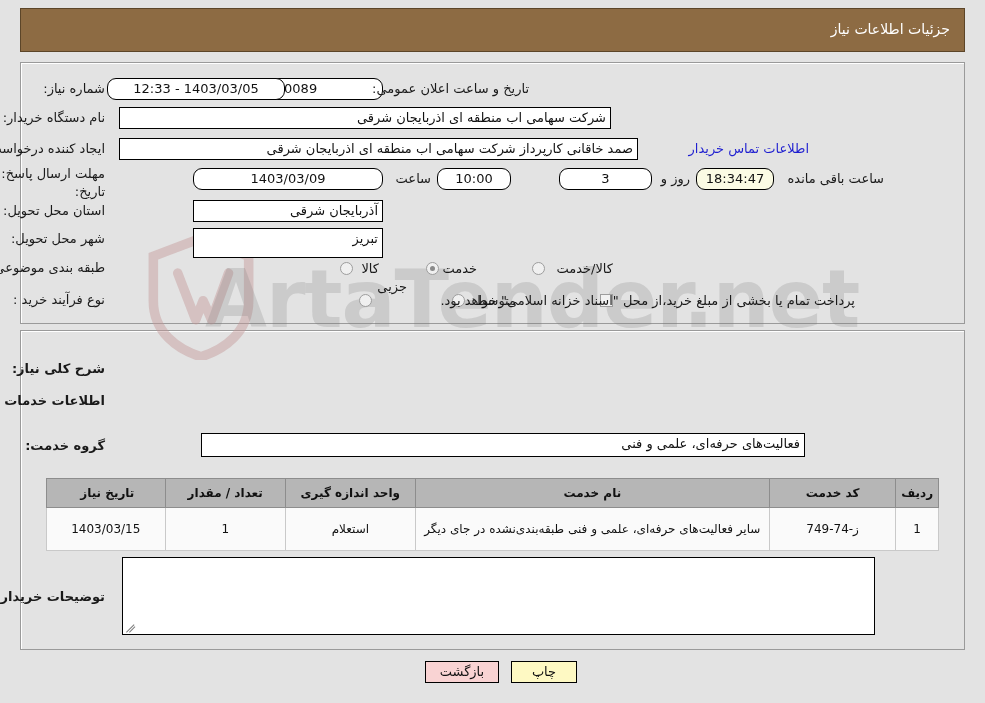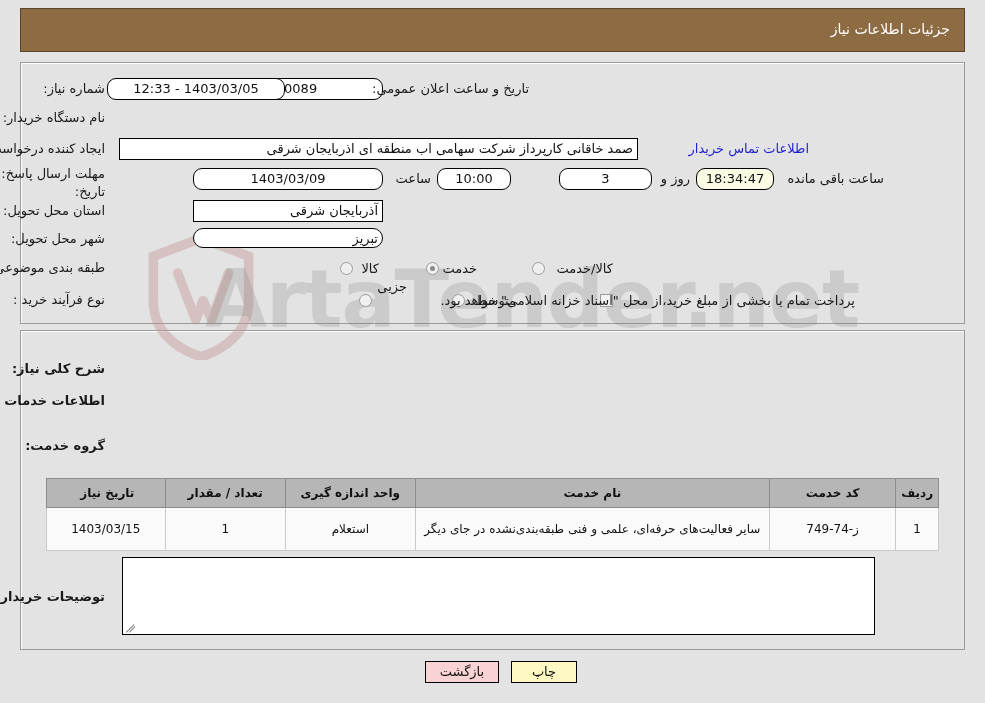--- a/index.html
+++ b/index.html
@@ -229,41 +229,42 @@
 
   <div class="panel" id="panel-top"></div>
 
   <div class="lbl" style="right:880px; top:81px;">شماره نیاز:</div>
   <div class="fld center" style="right:602px; top:78px; width:264px; height:22px;">1103001186000089</div>
 
   <div class="lbl" style="right:456px; top:81px;">تاریخ و ساعت اعلان عمومی:</div>
   <div class="fld center" style="right:700px; top:78px; width:178px; height:22px; left:107px;">1403/03/05 - 12:33</div>
 
   <div class="lbl" style="right:880px; top:110px;">نام دستگاه خریدار:</div>
+  <div class="fld" style="right:374px; top:107px; width:492px; height:22px;">شرکت سهامی اب منطقه ای اذربایجان شرقی</div>
 
   <div class="lbl" style="right:880px; top:141px;">ایجاد کننده درخواست:</div>
   <div class="fld" style="right:347px; top:138px; width:519px; height:22px;">صمد خاقانی کارپرداز شرکت سهامی اب منطقه ای اذربایجان شرقی</div>
   <div class="link" style="right:176px; top:141px;">اطلاعات تماس خریدار</div>
 
   <div class="lbl" style="right:880px; top:166px;">مهلت ارسال پاسخ: تا</div>
   <div class="lbl" style="right:880px; top:184px;">تاریخ:</div>
 
   <div class="fld center" style="right:602px; top:168px; width:190px; height:22px;">1403/03/09</div>
   <div class="lbl" style="right:554px; top:171px;">ساعت</div>
   <div class="fld center" style="right:474px; top:168px; width:74px; height:22px;">10:00</div>
   <div class="fld center" style="right:333px; top:168px; width:93px; height:22px;">3</div>
   <div class="lbl" style="right:295px; top:171px;">روز و</div>
   <div class="fld center highlight" style="right:211px; top:168px; width:78px; height:22px;">18:34:47</div>
   <div class="lbl" style="right:101px; top:171px;">ساعت باقی مانده</div>
 
   <div class="lbl" style="right:880px; top:203px;">استان محل تحویل:</div>
   <div class="fld" style="right:602px; top:200px; width:190px; height:22px;">آذربایجان شرقی</div>
 
   <div class="lbl" style="right:880px; top:231px;">شهر محل تحویل:</div>
-  <div class="fld" style="right:602px; top:228px; width:190px; height:20px;border-radius:11px;">تبریز</div>
+  <div class="fld" style="right:602px; top:228px; width:190px; height:30px;">تبریز</div>
 
   <div class="lbl" style="right:880px; top:260px;">طبقه بندی موضوعی:</div>
 
   <div class="radio" style="right:632px; top:262px;"></div>
   <div class="lbl" style="right:606px; top:261px;">کالا</div>
 
   <div class="radio on" style="right:546px; top:262px;"></div>
   <div class="lbl" style="right:508px; top:261px;">خدمت</div>
 
   <div class="radio" style="right:440px; top:262px;"></div>
@@ -280,20 +281,21 @@
   <div class="chk" style="right:372px; top:294px;"></div>
   <div class="lbl" style="right:130px; top:293px;">پرداخت تمام یا بخشی از مبلغ خرید،از محل "اسناد خزانه اسلامی" خواهد بود.</div>
 
   <div class="panel" id="panel-main"></div>
 
   <div class="lbl bold" style="right:880px; top:361px;">شرح کلی نیاز:</div>
 
   <div class="lbl bold" style="right:880px; top:393px;">اطلاعات خدمات مورد نیاز</div>
 
   <div class="lbl bold" style="right:880px; top:438px;">گروه خدمت:</div>
+  <div class="fld" style="right:180px; top:433px; width:604px; height:24px;">فعالیت‌های حرفه‌ای، علمی و فنی</div>
 
   <table id="goods-table">
     <thead>
       <tr>
         <th style="width:36px;margin-top:17px;">ردیف</th>
         <th style="width:125px;">کد خدمت</th>
         <th style="width:370px;">نام خدمت</th>
         <th style="width:130px;">واحد اندازه گیری</th>
         <th style="width:120px;">تعداد / مقدار</th>
         <th style="width:112px;padding-left:6px;">تاریخ نیاز</th>

